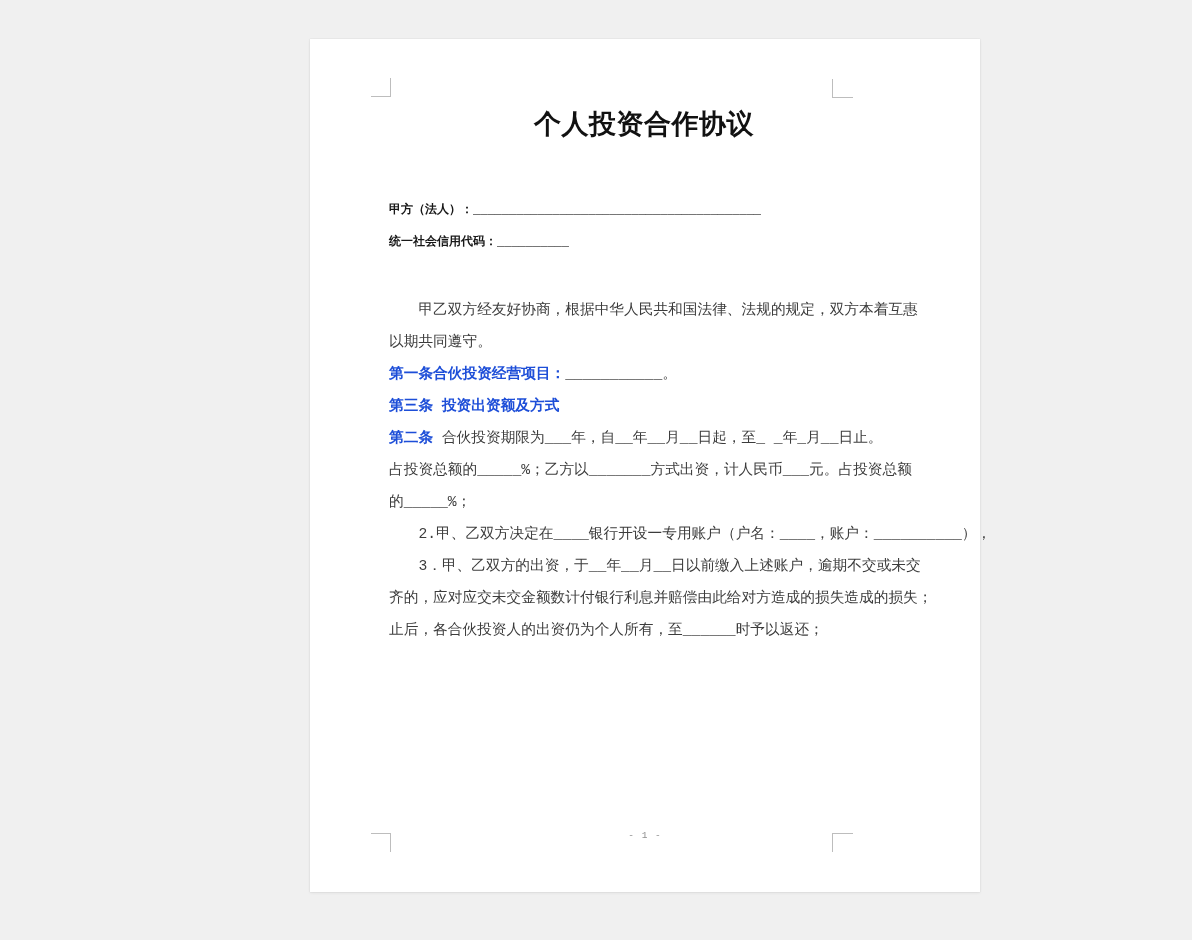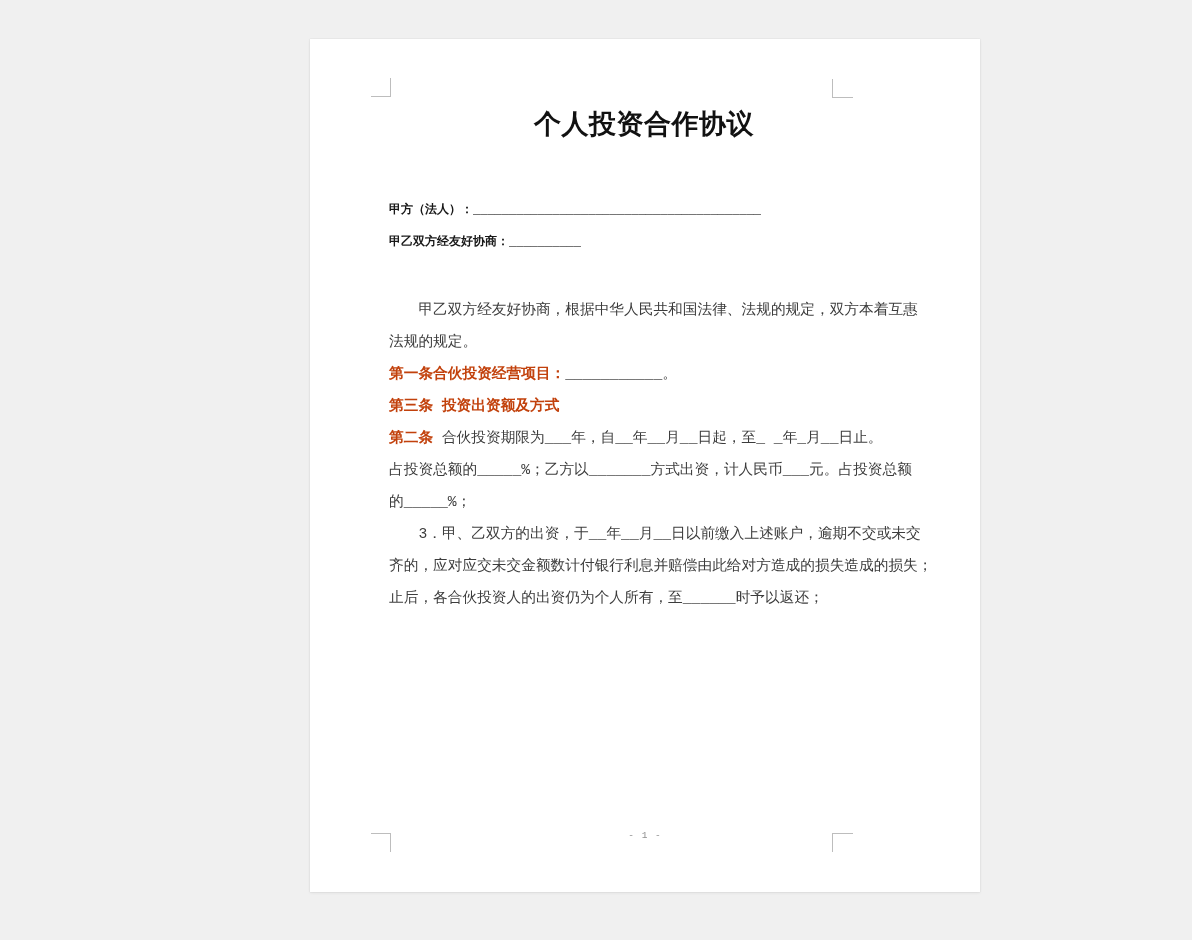--- a/index.html
+++ b/index.html
@@ -57,21 +57,21 @@
   }
   .body-line {
     line-height: 32px;
     white-space: nowrap;
   }
   .body-line.ind {
     text-indent: 2em;
   }
   .body-line .b {
     font-weight: 700;
-    color: #c2410c;
+    color: #1d4ed8;
   }
   .page-footer {
     position: absolute;
     left: 0;
     right: 0;
     top: 791px;
     text-align: center;
     font-size: 9.5px;
     line-height: 12px;
     color: #8f8f8f;
@@ -96,31 +96,32 @@
     <div class="mark mark-tl"></div>
     <div class="mark mark-tr"></div>
     <div class="mark mark-bl"></div>
     <div class="mark mark-br"></div>
 
     <div class="content">
       <h1 class="doc-title">个人投资合作协议</h1>
 
       <div class="parties" id="parties">
           <div class="party-line">甲方（法人）：________________________________________</div>
-          <div class="party-line">甲乙双方经友好协商：__________</div>
+          <div class="party-line">统一社会信用代码：__________</div>
         </div>
 
       <div class="body-text" id="body-lines">
           <div class="body-line ind"><span>甲乙双方经友好协商，根据中华人民共和国法律、法规的规定，双方本着互惠</span></div>
-          <div class="body-line"><span>法规的规定。</span></div>
+          <div class="body-line"><span>以期共同遵守。</span></div>
           <div class="body-line"><span class="b">第一条合伙投资经营项目：</span><span>___________。</span></div>
           <div class="body-line"><span class="b">第三条 投资出资额及方式</span></div>
           <div class="body-line"><span class="b">第二条</span><span> 合伙投资期限为___年，自__年__月__日起，至_ _年_月__日止。</span></div>
           <div class="body-line"><span>占投资总额的_____%；乙方以_______方式出资，计人民币___元。占投资总额</span></div>
           <div class="body-line"><span>的_____%；</span></div>
+          <div class="body-line ind"><span>2.甲、乙双方决定在____银行开设一专用账户（户名：____，账户：__________），</span></div>
           <div class="body-line ind"><span>3．甲、乙双方的出资，于__年__月__日以前缴入上述账户，逾期不交或未交</span></div>
           <div class="body-line"><span>齐的，应对应交未交金额数计付银行利息并赔偿由此给对方造成的损失造成的损失；</span></div>
           <div class="body-line"><span>止后，各合伙投资人的出资仍为个人所有，至______时予以返还；</span></div>
         </div>
     </div>
 
     <div class="page-footer">- 1 -</div>
   </div>
 </div>
 

